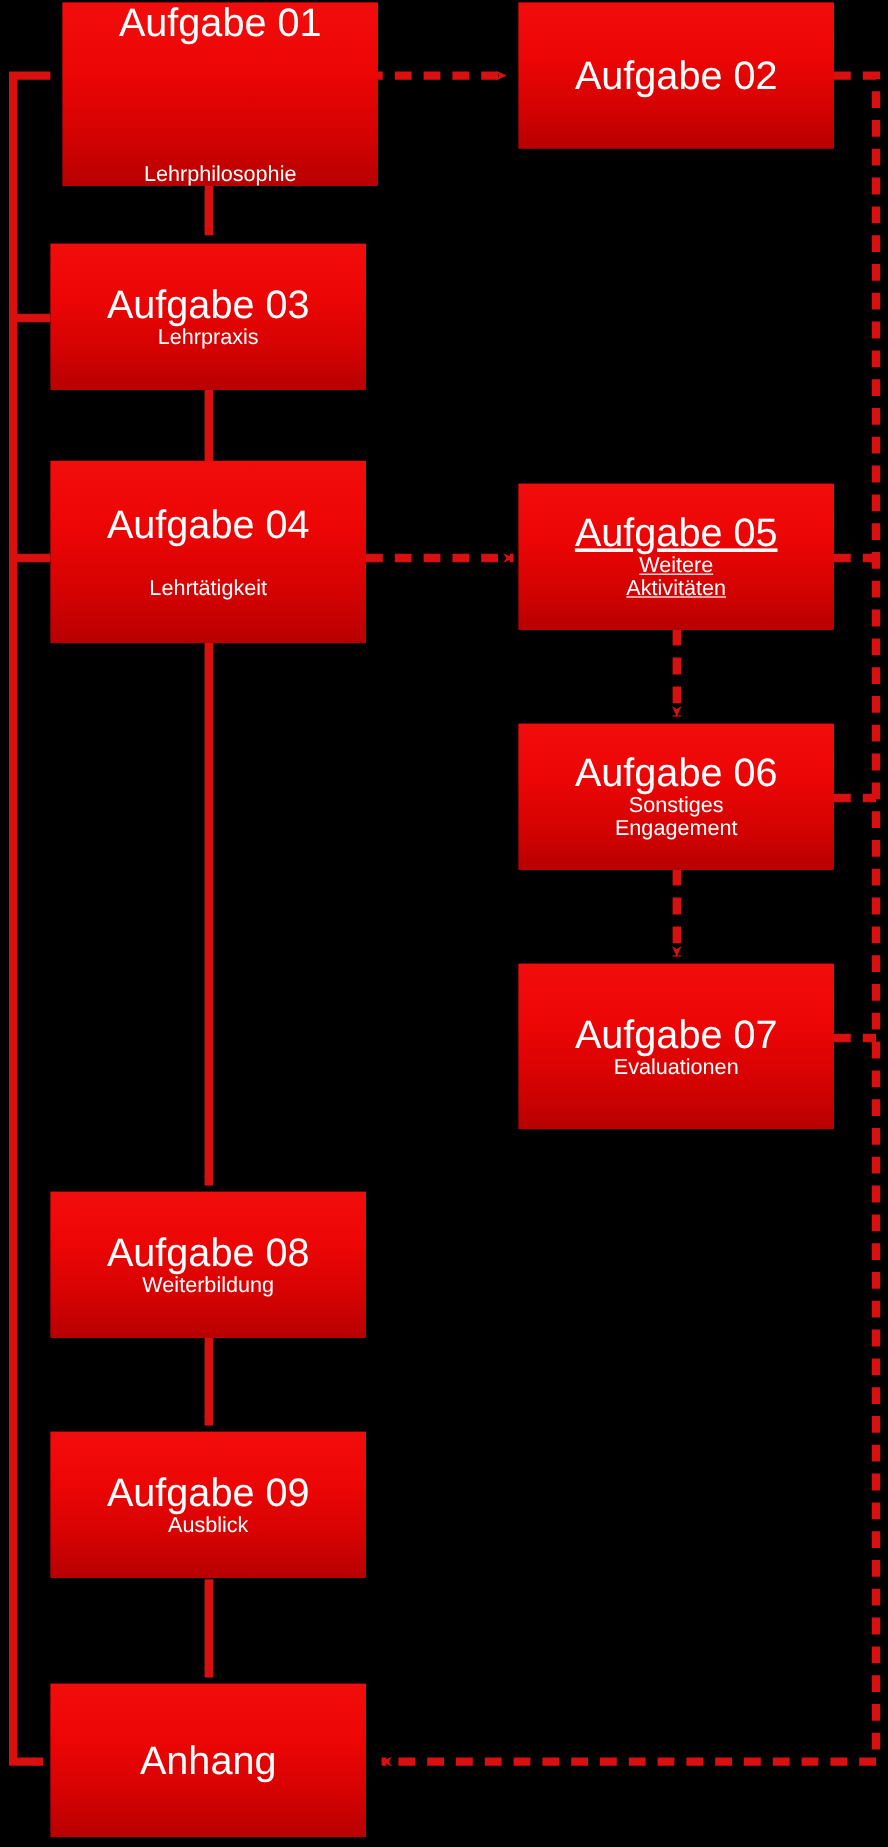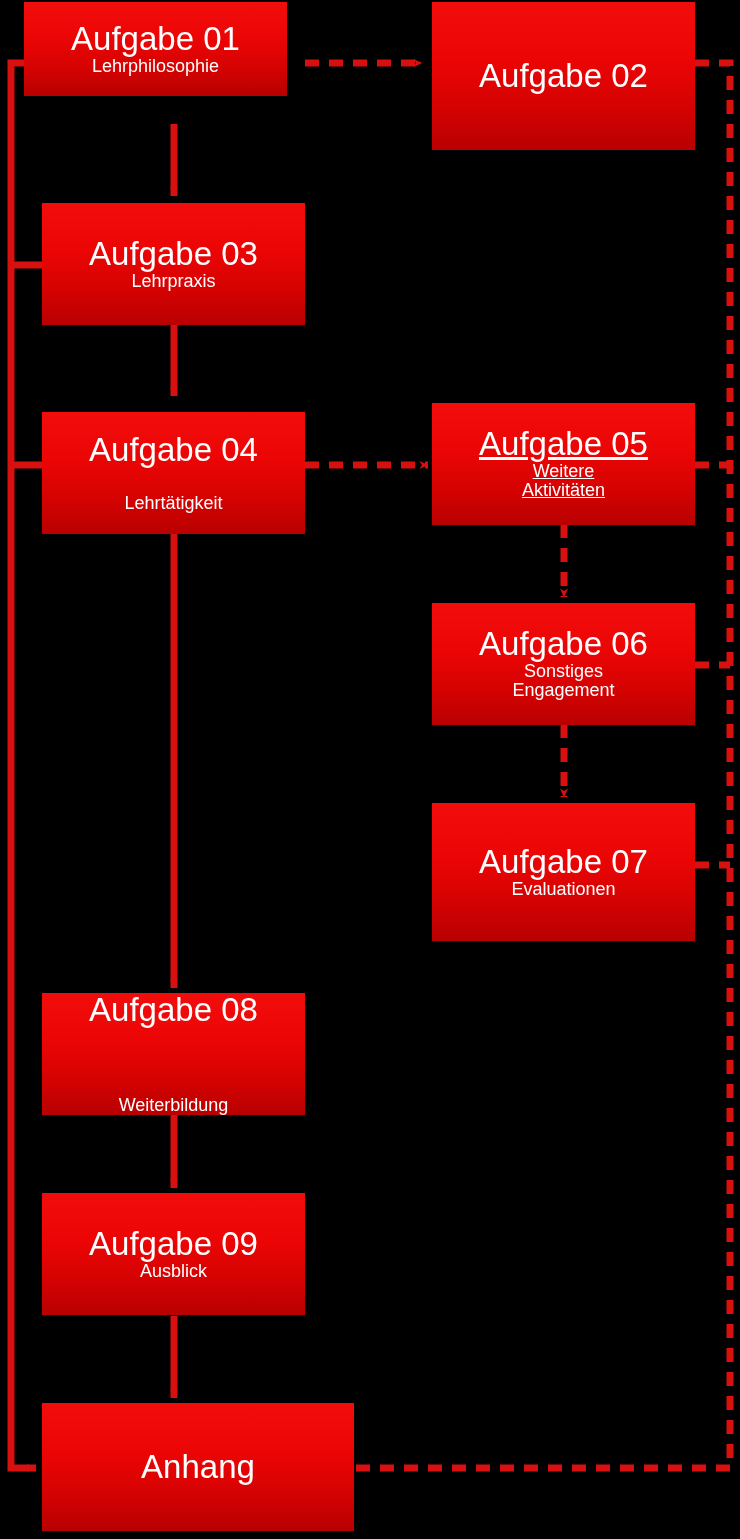--- a/index.html
+++ b/index.html
@@ -108,35 +108,35 @@
     </g>
 
     <g>
       <path d="M695,63 L730,63 L730,1468 L318,1468" fill="none" stroke="#d81010" stroke-width="7" stroke-dasharray="14 10" marker-end="url(#arrowDash)"></path>
       <path d="M695,465 L730,465" fill="none" stroke="#d81010" stroke-width="7" stroke-dasharray="14 10"></path>
       <path d="M695,665 L730,665" fill="none" stroke="#d81010" stroke-width="7" stroke-dasharray="14 10"></path>
       <path d="M695,865 L730,865" fill="none" stroke="#d81010" stroke-width="7" stroke-dasharray="14 10"></path>
     </g>
   </svg>
 
-  <div class="node" style="left:24px; top:2px; width:263px; height:94px;">
+  <div class="node" style="left:52px; top:2px; width:263px; height:153px;justify-content:space-between;">
     <span class="title">Aufgabe 01</span>
     <span class="sub">Lehrphilosophie</span>
   </div>
 
-  <div class="node" style="left:432px; top:2px; width:263px; height:148px;">
+  <div class="node" style="left:432px; top:2px; width:263px; height:122px;">
     <span class="title">Aufgabe 02</span>
   </div>
 
   <div class="node" style="left:42px; top:203px; width:263px; height:122px;">
     <span class="title">Aufgabe 03</span>
     <span class="sub">Lehrpraxis</span>
   </div>
 
-  <div class="node" style="left:42px; top:412px; width:263px; height:122px;gap:26px;">
+  <div class="node" style="left:42px; top:384px; width:263px; height:152px;gap:26px;">
     <span class="title">Aufgabe 04</span>
     <span class="sub">Lehrtätigkeit</span>
   </div>
 
   <div class="node" style="left:432px; top:403px; width:263px; height:122px;text-decoration:underline;">
     <span class="title">Aufgabe 05</span>
     <span class="sub">Weitere</span>
     <span class="sub">Aktivitäten</span>
   </div>
 
@@ -144,27 +144,27 @@
     <span class="title">Aufgabe 06</span>
     <span class="sub">Sonstiges</span>
     <span class="sub">Engagement</span>
   </div>
 
   <div class="node" style="left:432px; top:803px; width:263px; height:138px;">
     <span class="title">Aufgabe 07</span>
     <span class="sub">Evaluationen</span>
   </div>
 
-  <div class="node" style="left:42px; top:993px; width:263px; height:122px;justify-content:space-between;">
+  <div class="node" style="left:42px; top:993px; width:263px; height:122px;">
     <span class="title">Aufgabe 08</span>
     <span class="sub">Weiterbildung</span>
   </div>
 
   <div class="node" style="left:42px; top:1193px; width:263px; height:122px;">
     <span class="title">Aufgabe 09</span>
     <span class="sub">Ausblick</span>
   </div>
 
-  <div class="node single" style="left:42px; top:1403px; width:312px; height:128px;">
+  <div class="node single" style="left:42px; top:1403px; width:263px; height:128px;">
     <span class="title">Anhang</span>
   </div>
 
 </div>
 
 </body></html>

